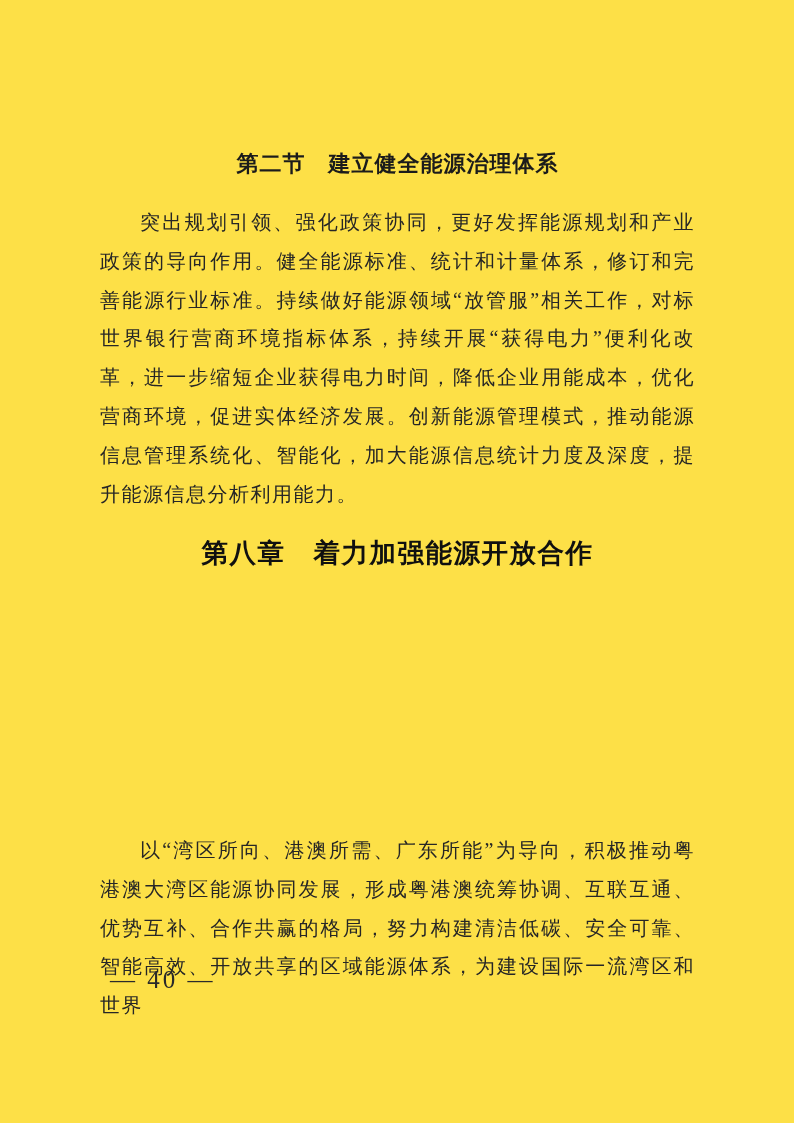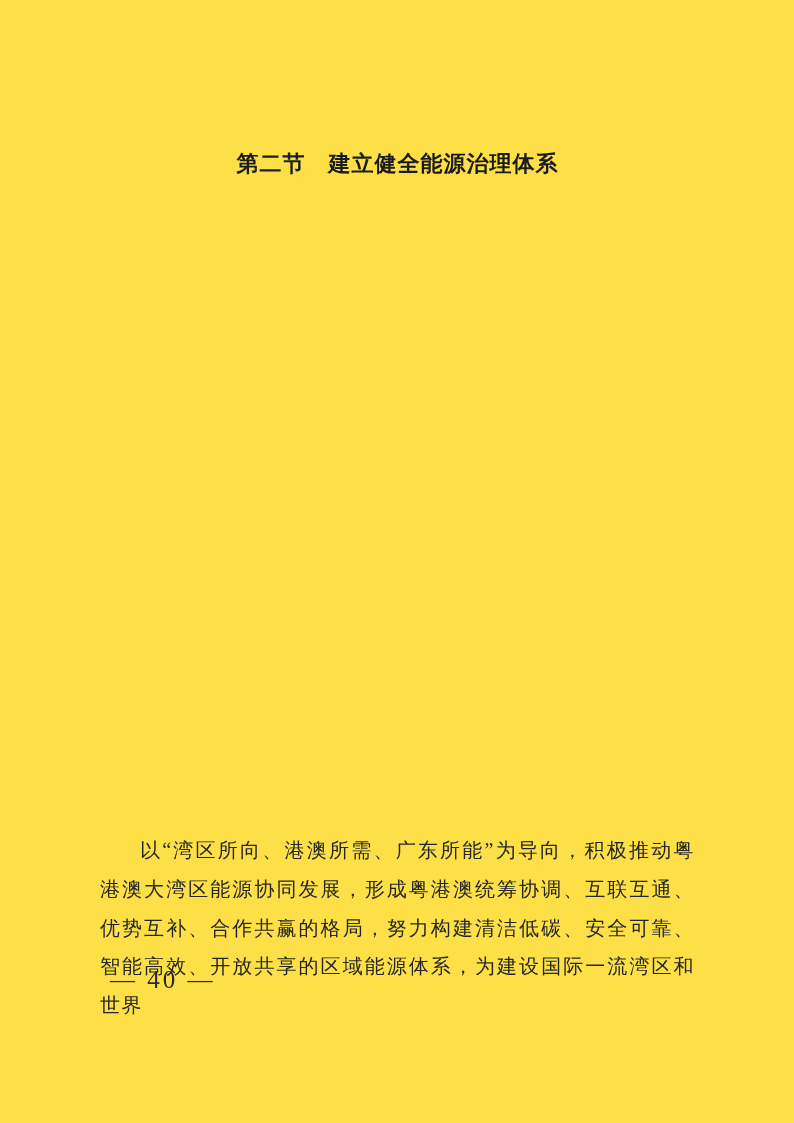--- a/index.html
+++ b/index.html
@@ -69,21 +69,23 @@
     font-family: "Liberation Serif", "DejaVu Serif", serif;
   }
 </style>
 </head>
 <body>
 
 <div class="page">
 
   <h2 id="h-sec2" class="content-block sec-heading">第二节　建立健全能源治理体系</h2>
 
+  <p id="para-1" class="content-block body-para">突出规划引领、强化政策协同，更好发挥能源规划和产业政策的导向作用。健全能源标准、统计和计量体系，修订和完善能源行业标准。持续做好能源领域“放管服”相关工作，对标世界银行营商环境指标体系，持续开展“获得电力”便利化改革，进一步缩短企业获得电力时间，降低企业用能成本，优化营商环境，促进实体经济发展。创新能源管理模式，推动能源信息管理系统化、智能化，加大能源信息统计力度及深度，提升能源信息分析利用能力。</p>
 
+  <h1 id="h-ch8" class="content-block chapter-heading">第八章　着力加强能源开放合作</h1>
 
 
 
   <p id="para-3" class="content-block body-para">以“湾区所向、港澳所需、广东所能”为导向，积极推动粤港澳大湾区能源协同发展，形成粤港澳统筹协调、互联互通、优势互补、合作共赢的格局，努力构建清洁低碳、安全可靠、智能高效、开放共享的区域能源体系，为建设国际一流湾区和世界</p>
 
   <div class="page-number">— 40 —</div>
 
 </div>
 
 </body></html>

